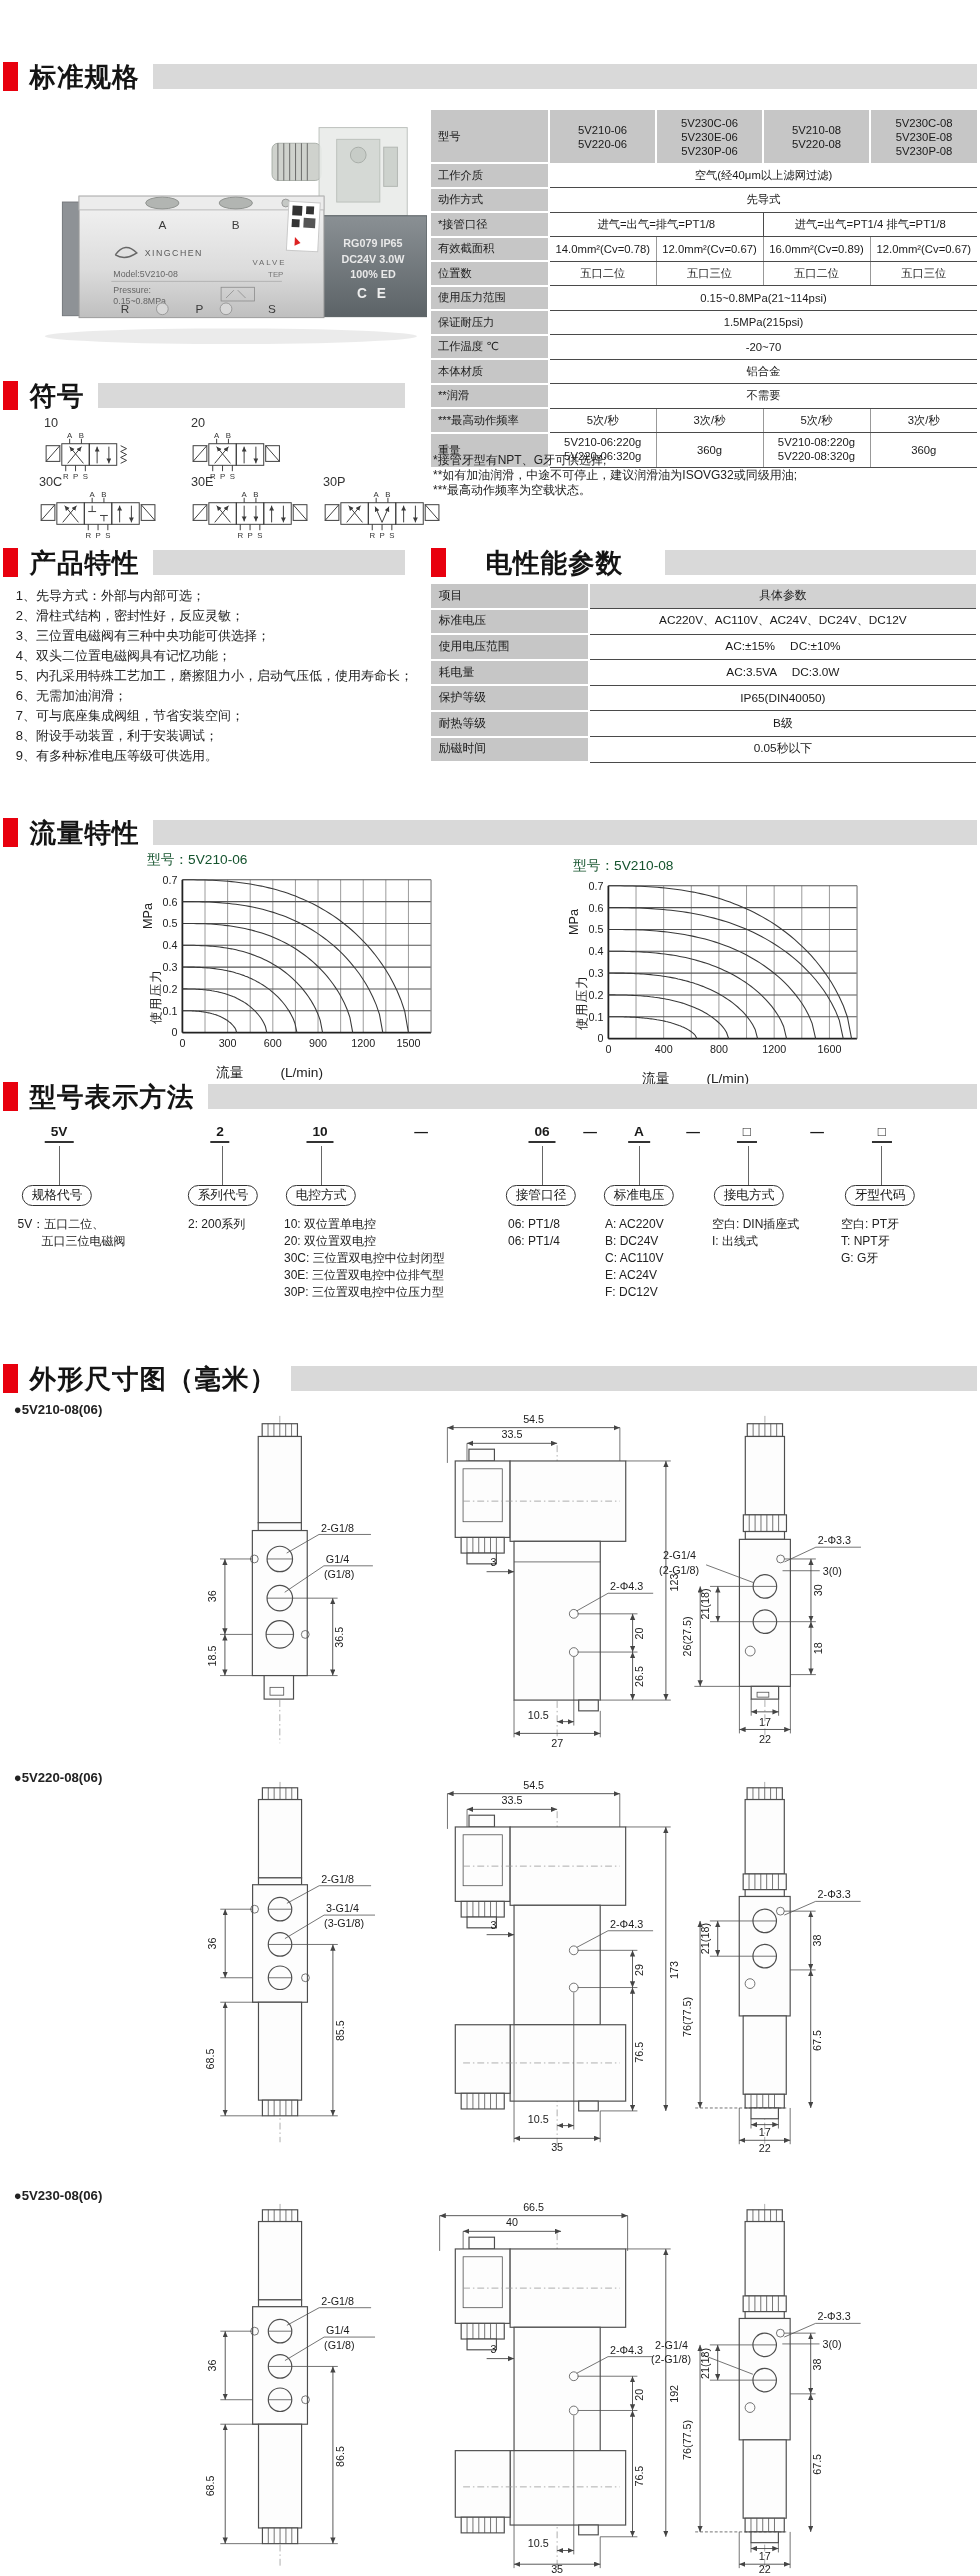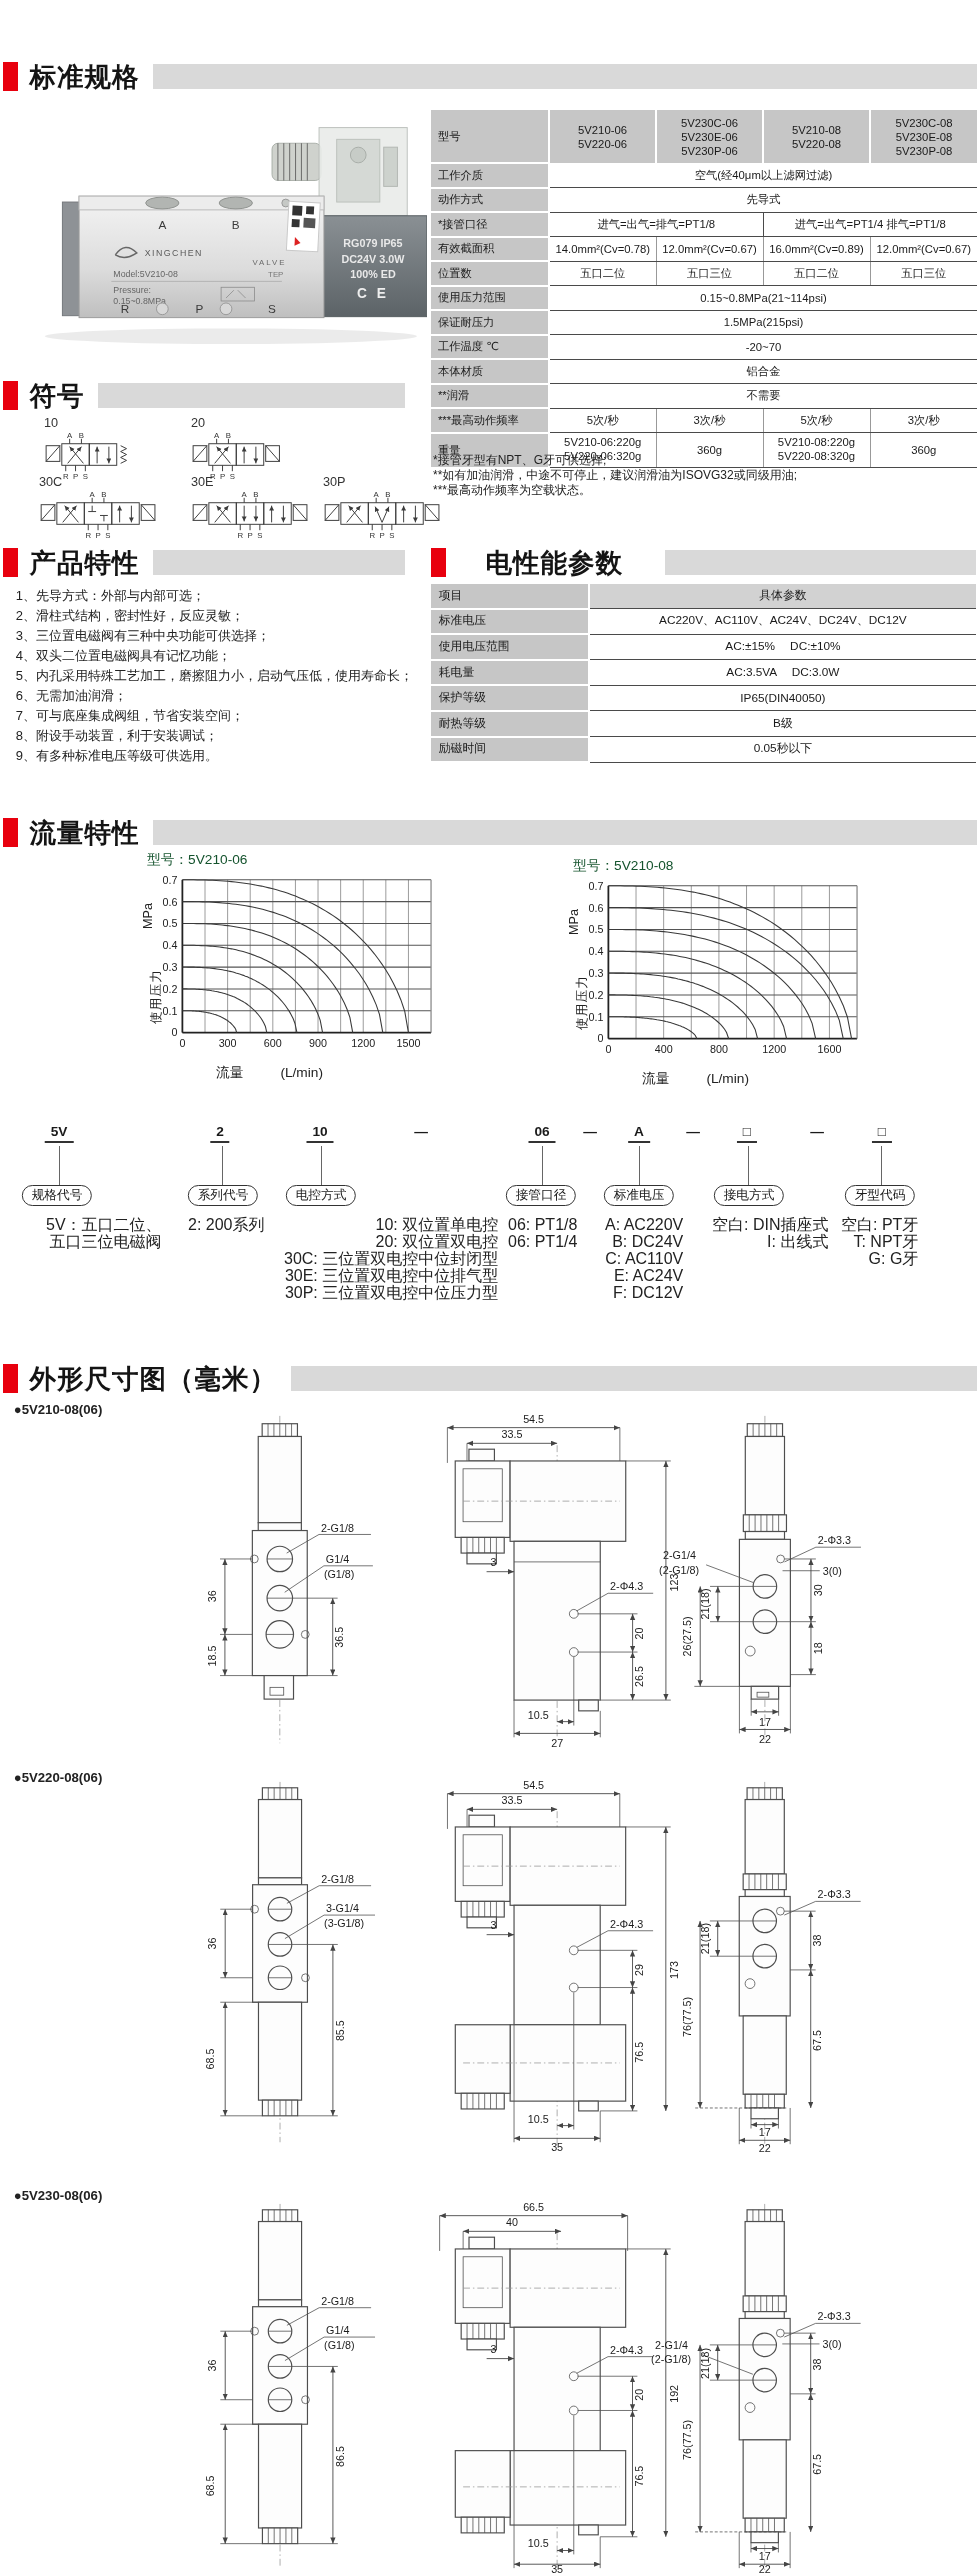--- a/index.html
+++ b/index.html
@@ -43,21 +43,21 @@
   .ylab-unit{position:absolute;left:-11.8px;top:37px;transform:rotate(-90deg);font-size:12.7px;color:#222;}
   .ylab{position:absolute;left:-17.6px;top:116px;transform:rotate(-90deg);font-size:12.7px;letter-spacing:1px;color:#222;}
   .xlab{margin-left:69px;margin-top:2px;font-size:13.7px;color:#222;}
   .xlab .xunit{margin-left:37px;}
   
   .mc{position:absolute;left:0;top:1122px;width:980px;height:211px;}
   .mc-code{position:absolute;transform:translateX(-50%);font-size:13.7px;font-weight:bold;border-bottom:2.9px double #333;padding:0 5.9px;line-height:16.7px;top:2px;}
   .mc-dash{position:absolute;transform:translateX(-50%);font-size:13.7px;font-weight:bold;top:2px;}
   .mc-stem{position:absolute;width:1px;background:#666;top:23.5px;height:39px;}
   .mc-pill{position:absolute;transform:translateX(-50%);border:1.5px solid #333;border-radius:11.8px;padding:1px 8.8px;font-size:12.7px;white-space:nowrap;top:63px;background:#fff;}
-  .mc-lines{position:absolute;top:94px;font-size:16px;line-height:17px;white-space:pre;color:#222;text-align:right;}
+  .mc-lines{position:absolute;top:94px;font-size:12px;line-height:17px;white-space:pre;color:#222;}
   
   .dim-bullet{position:absolute;left:13.7px;font-size:13.2px;font-weight:bold;color:#222;}
   .ddraw{position:absolute;left:118px;}
   .of{fill:#fdfdfd;stroke:#4e4e4e;stroke-width:1.2;}
   .o{fill:none;stroke:#4e4e4e;stroke-width:1.2;}
   .th{stroke:#4e4e4e;stroke-width:0.8;fill:none;}
   .cl{stroke:#999;stroke-width:0.8;fill:none;stroke-dasharray:7 3 1.5 3;}
   .dm{stroke:#444;stroke-width:0.9;fill:none;}
   .dt{font-size:11px;fill:#1c1c1c;}
 </style>
@@ -560,20 +560,25 @@
             <path d="M36.0,74.9L39.0,74.9L42.1,74.9L45.1,74.9L48.1,74.9L51.2,74.9L54.2,75.0L57.2,75.1L60.3,75.2L63.3,75.3L66.3,75.4L69.4,75.5L72.4,75.7L75.4,75.9L78.5,76.1L81.5,76.4L84.5,76.7L87.6,77.0L90.6,77.3L93.6,77.7L96.7,78.1L99.7,78.5L102.7,79.0L105.8,79.5L108.8,80.1L111.8,80.7L114.9,81.3L117.9,82.0L120.9,82.7L124.0,83.5L127.0,84.4L130.1,85.2L133.1,86.2L136.1,87.1L139.2,88.2L142.2,89.3L145.2,90.5L148.3,91.7L151.3,93.0L154.3,94.4L157.4,95.8L160.4,97.3L163.4,98.9L166.5,100.6L169.5,102.4L172.5,104.3L175.6,106.3L178.6,108.4L181.6,110.6L184.7,113.0L187.7,115.5L190.7,118.2L193.8,121.1L196.8,124.2L199.8,127.5L202.9,131.1L205.9,135.2L208.9,139.7L212.0,145.0L215.0,151.6L218.0,164.0" fill="none" stroke="#3a3a3a" stroke-width="1.1"></path>
             <path d="M36.0,97.1L38.5,97.1L41.1,97.1L43.6,97.2L46.2,97.2L48.7,97.2L51.2,97.2L53.8,97.3L56.3,97.4L58.9,97.4L61.4,97.5L63.9,97.7L66.5,97.8L69.0,97.9L71.6,98.1L74.1,98.3L76.6,98.5L79.2,98.7L81.7,99.0L84.3,99.3L86.8,99.6L89.3,99.9L91.9,100.3L94.4,100.7L97.0,101.1L99.5,101.5L102.0,102.0L104.6,102.5L107.1,103.1L109.7,103.6L112.2,104.3L114.7,104.9L117.3,105.6L119.8,106.4L122.4,107.1L124.9,108.0L127.4,108.8L130.0,109.8L132.5,110.7L135.1,111.8L137.6,112.8L140.1,114.0L142.7,115.2L145.2,116.5L147.8,117.8L150.3,119.2L152.8,120.7L155.4,122.3L157.9,124.0L160.5,125.7L163.0,127.6L165.5,129.6L168.1,131.8L170.6,134.1L173.2,136.6L175.7,139.4L178.2,142.4L180.8,145.8L183.3,149.7L185.9,154.7L188.4,164.0" fill="none" stroke="#3a3a3a" stroke-width="1.1"></path>
             <path d="M36.0,119.4L38.0,119.4L40.1,119.4L42.1,119.4L44.2,119.5L46.2,119.5L48.3,119.5L50.3,119.5L52.4,119.6L54.4,119.6L56.5,119.7L58.5,119.8L60.6,119.9L62.6,120.0L64.6,120.1L66.7,120.2L68.7,120.3L70.8,120.5L72.8,120.7L74.9,120.8L76.9,121.0L79.0,121.3L81.0,121.5L83.1,121.8L85.1,122.0L87.2,122.3L89.2,122.7L91.2,123.0L93.3,123.4L95.3,123.8L97.4,124.2L99.4,124.6L101.5,125.1L103.5,125.6L105.6,126.1L107.6,126.6L109.7,127.2L111.7,127.8L113.8,128.5L115.8,129.2L117.8,129.9L119.9,130.7L121.9,131.5L124.0,132.3L126.0,133.2L128.1,134.1L130.1,135.1L132.2,136.2L134.2,137.3L136.3,138.5L138.3,139.8L140.4,141.1L142.4,142.5L144.4,144.1L146.5,145.8L148.5,147.6L150.6,149.6L152.6,151.9L154.7,154.5L156.7,157.8L158.8,164.0" fill="none" stroke="#3a3a3a" stroke-width="1.1"></path>
             <path d="M36.0,141.7L37.5,141.7L39.0,141.7L40.5,141.7L42.0,141.7L43.5,141.7L45.0,141.7L46.5,141.8L48.0,141.8L49.5,141.8L51.1,141.8L52.6,141.9L54.1,141.9L55.6,142.0L57.1,142.0L58.6,142.1L60.1,142.2L61.6,142.2L63.1,142.3L64.6,142.4L66.1,142.5L67.6,142.6L69.1,142.8L70.6,142.9L72.1,143.0L73.6,143.2L75.1,143.3L76.6,143.5L78.1,143.7L79.7,143.9L81.2,144.1L82.7,144.3L84.2,144.5L85.7,144.8L87.2,145.0L88.7,145.3L90.2,145.6L91.7,145.9L93.2,146.2L94.7,146.6L96.2,146.9L97.7,147.3L99.2,147.7L100.7,148.2L102.2,148.6L103.7,149.1L105.2,149.6L106.7,150.1L108.2,150.7L109.8,151.2L111.3,151.9L112.8,152.5L114.3,153.3L115.8,154.0L117.3,154.9L118.8,155.8L120.3,156.8L121.8,157.9L123.3,159.2L124.8,160.9L126.3,164.0" fill="none" stroke="#3a3a3a" stroke-width="1.1"></path>
           </g>
         </svg>
     </div>
     <div class="xlab"><span>流量</span><span class="xunit">(L/min)</span></div>
   </div>
 
+  <div class="sec-h" style="left:2.9px;top:1079px;width:974px;">
+    <div class="sec-red"></div>
+    <div class="sec-t">型号表示方法</div>
+    <div class="sec-bar"></div>
+  </div>
 
   <div class="mc">
     <span class="mc-code" style="left:59px">5V</span>
     <span class="mc-code" style="left:220px">2</span>
     <span class="mc-code" style="left:320px">10</span>
     <span class="mc-dash" style="left:421px">—</span>
     <span class="mc-code" style="left:542px">06</span>
     <span class="mc-dash" style="left:590px">—</span>
     <span class="mc-code" style="left:639px">A</span>
     <span class="mc-dash" style="left:693px">—</span>

